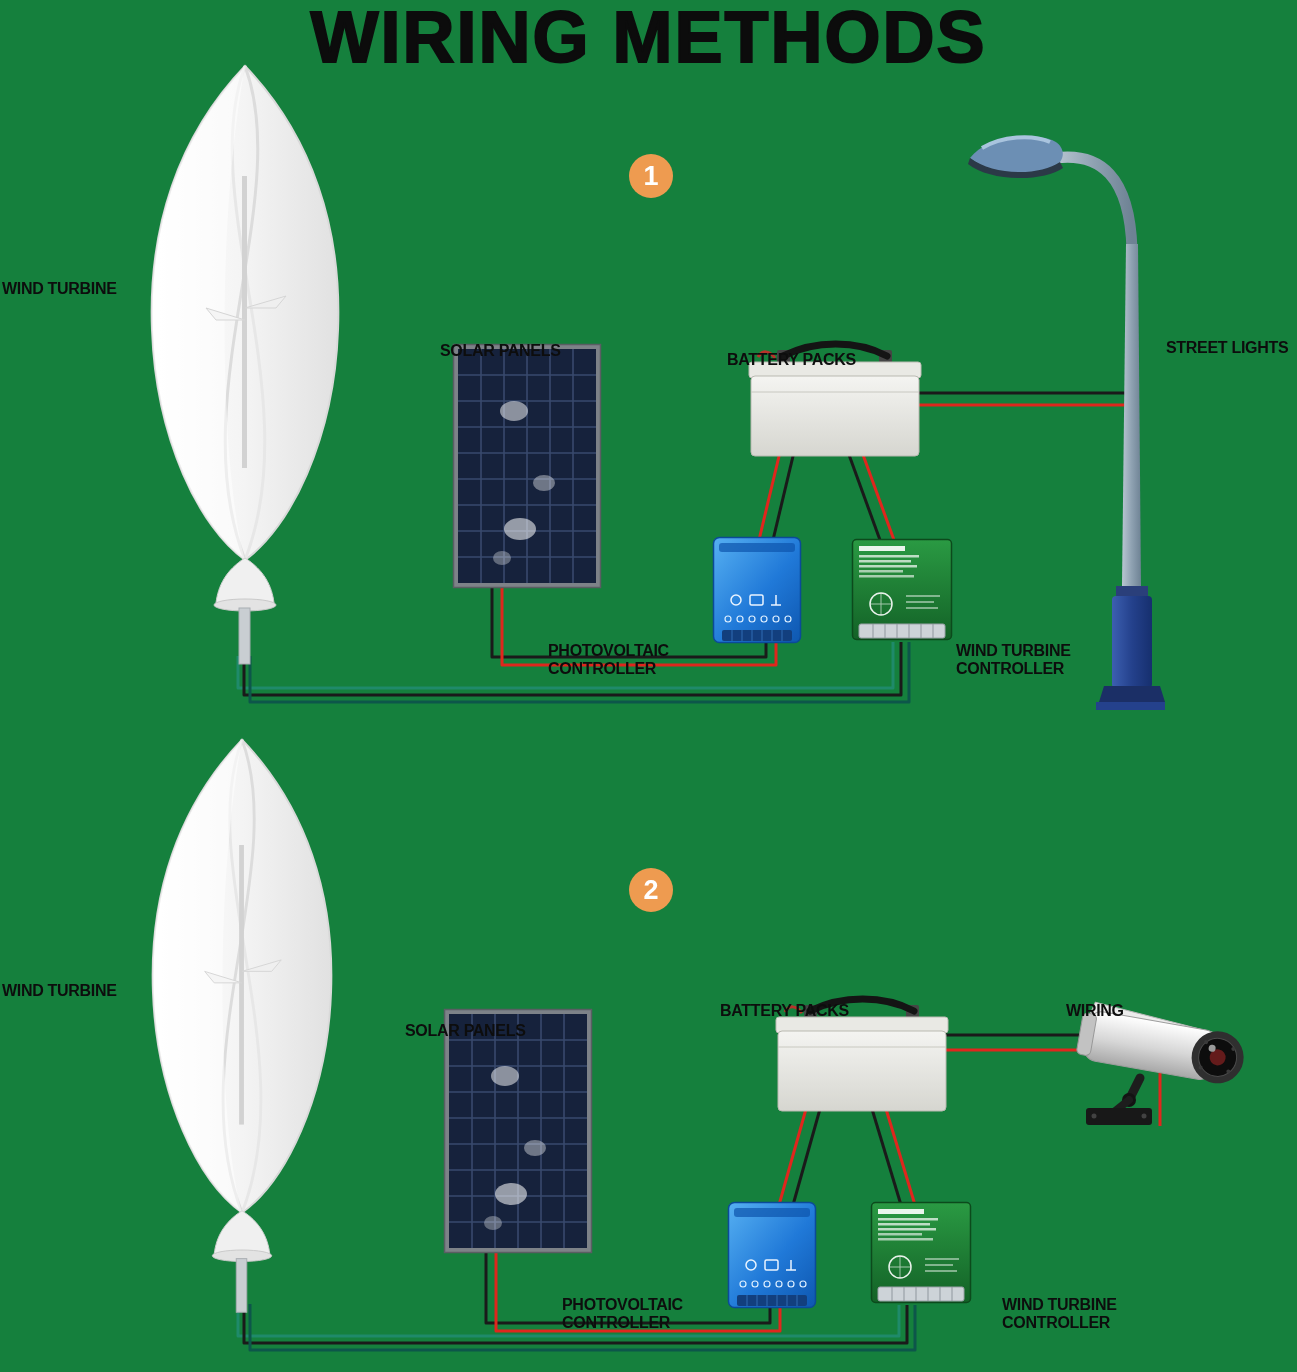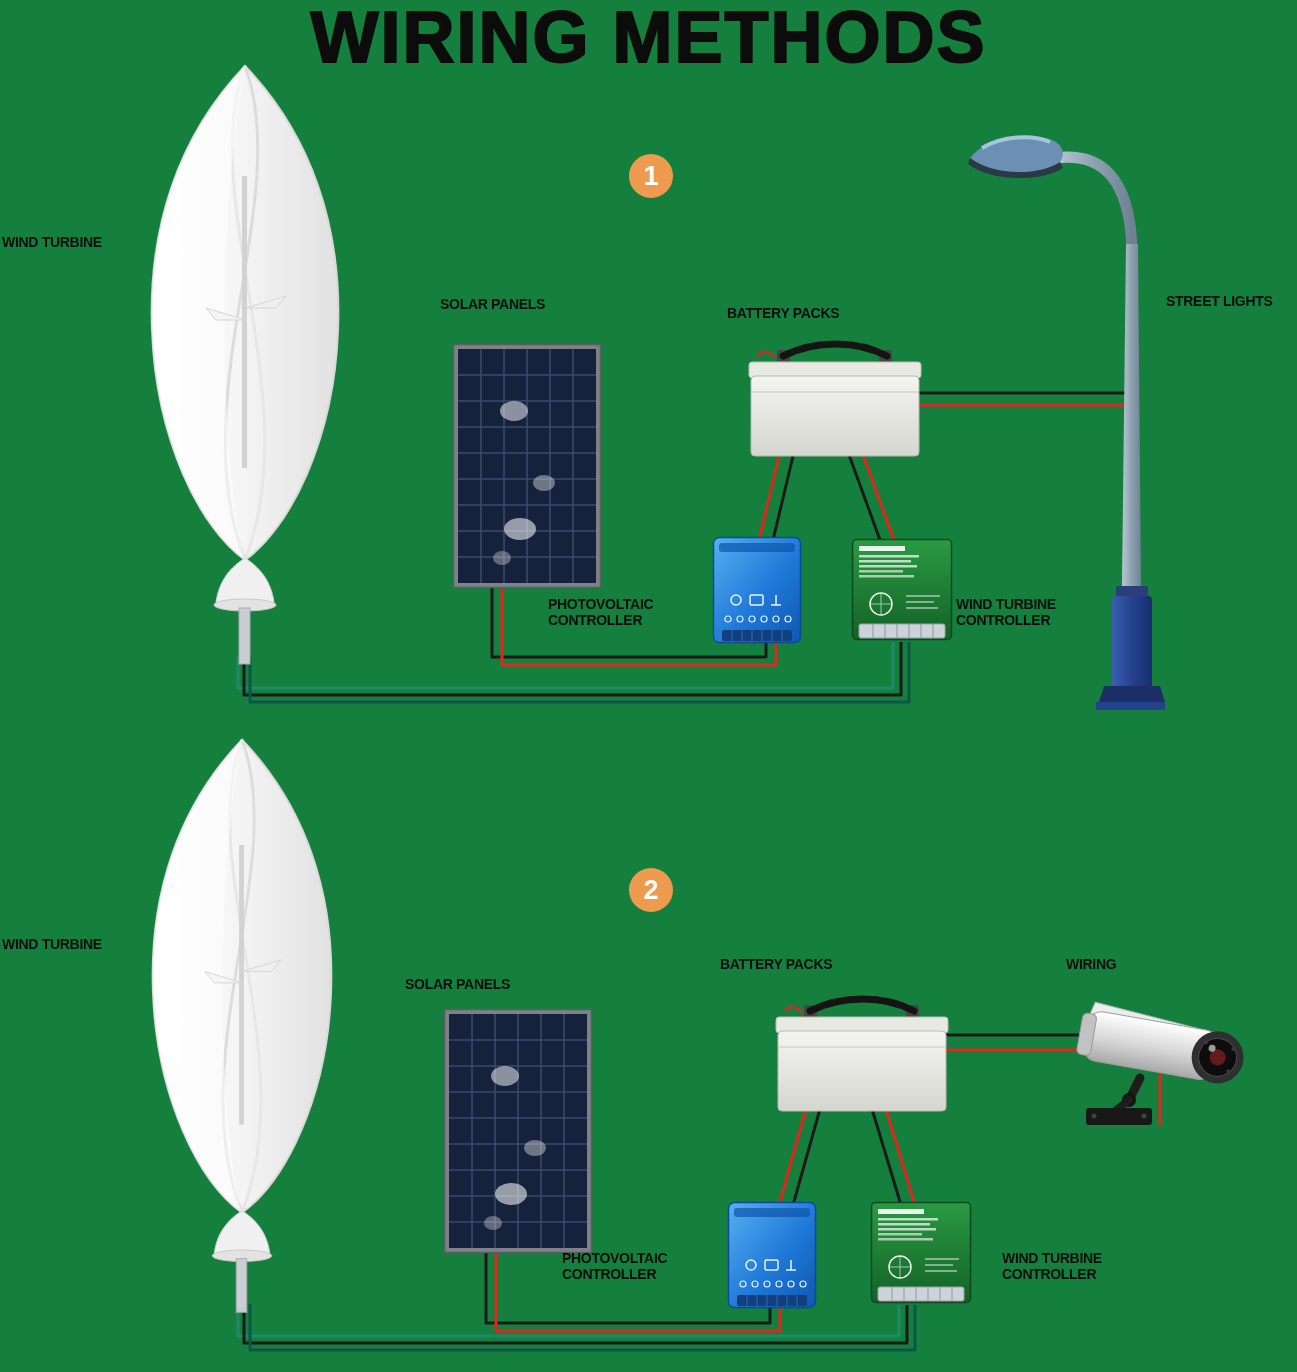--- a/index.html
+++ b/index.html
@@ -14,22 +14,22 @@
   }
 
   .badge {
     position:absolute; width:44px; height:44px; border-radius:50%;
     background:var(--badge,#EE9B50); color:#ffffff;
     font-size:27px; font-weight:700;
     display:flex; align-items:center; justify-content:center;
   }
 
   .lbl {
-    position:absolute; font-weight:700; font-size:14px; color:#0d0d0d;
-    line-height:1.14; letter-spacing:-0.3px; white-space:pre-line;
+    position:absolute; font-weight:700; font-size:16px; color:#0d0d0d;
+    line-height:1.14; letter-spacing:-0.3px; white-space:pre-line;margin-top:45px;
   }
   .center { }
 
   .comp { position:absolute; }
   .wires { position:absolute; left:0; top:0; }
   .wires path { fill:none; stroke-width:3; stroke-linejoin:round; }
   .wr { stroke:var(--wire-red,#E0261D); }
   .wk { stroke:var(--wire-black,#1A1A1A); }
   .wg { stroke:var(--wire-green,#1F8A6A); }
   .wt { stroke:var(--wire-teal,#0D564A); }

